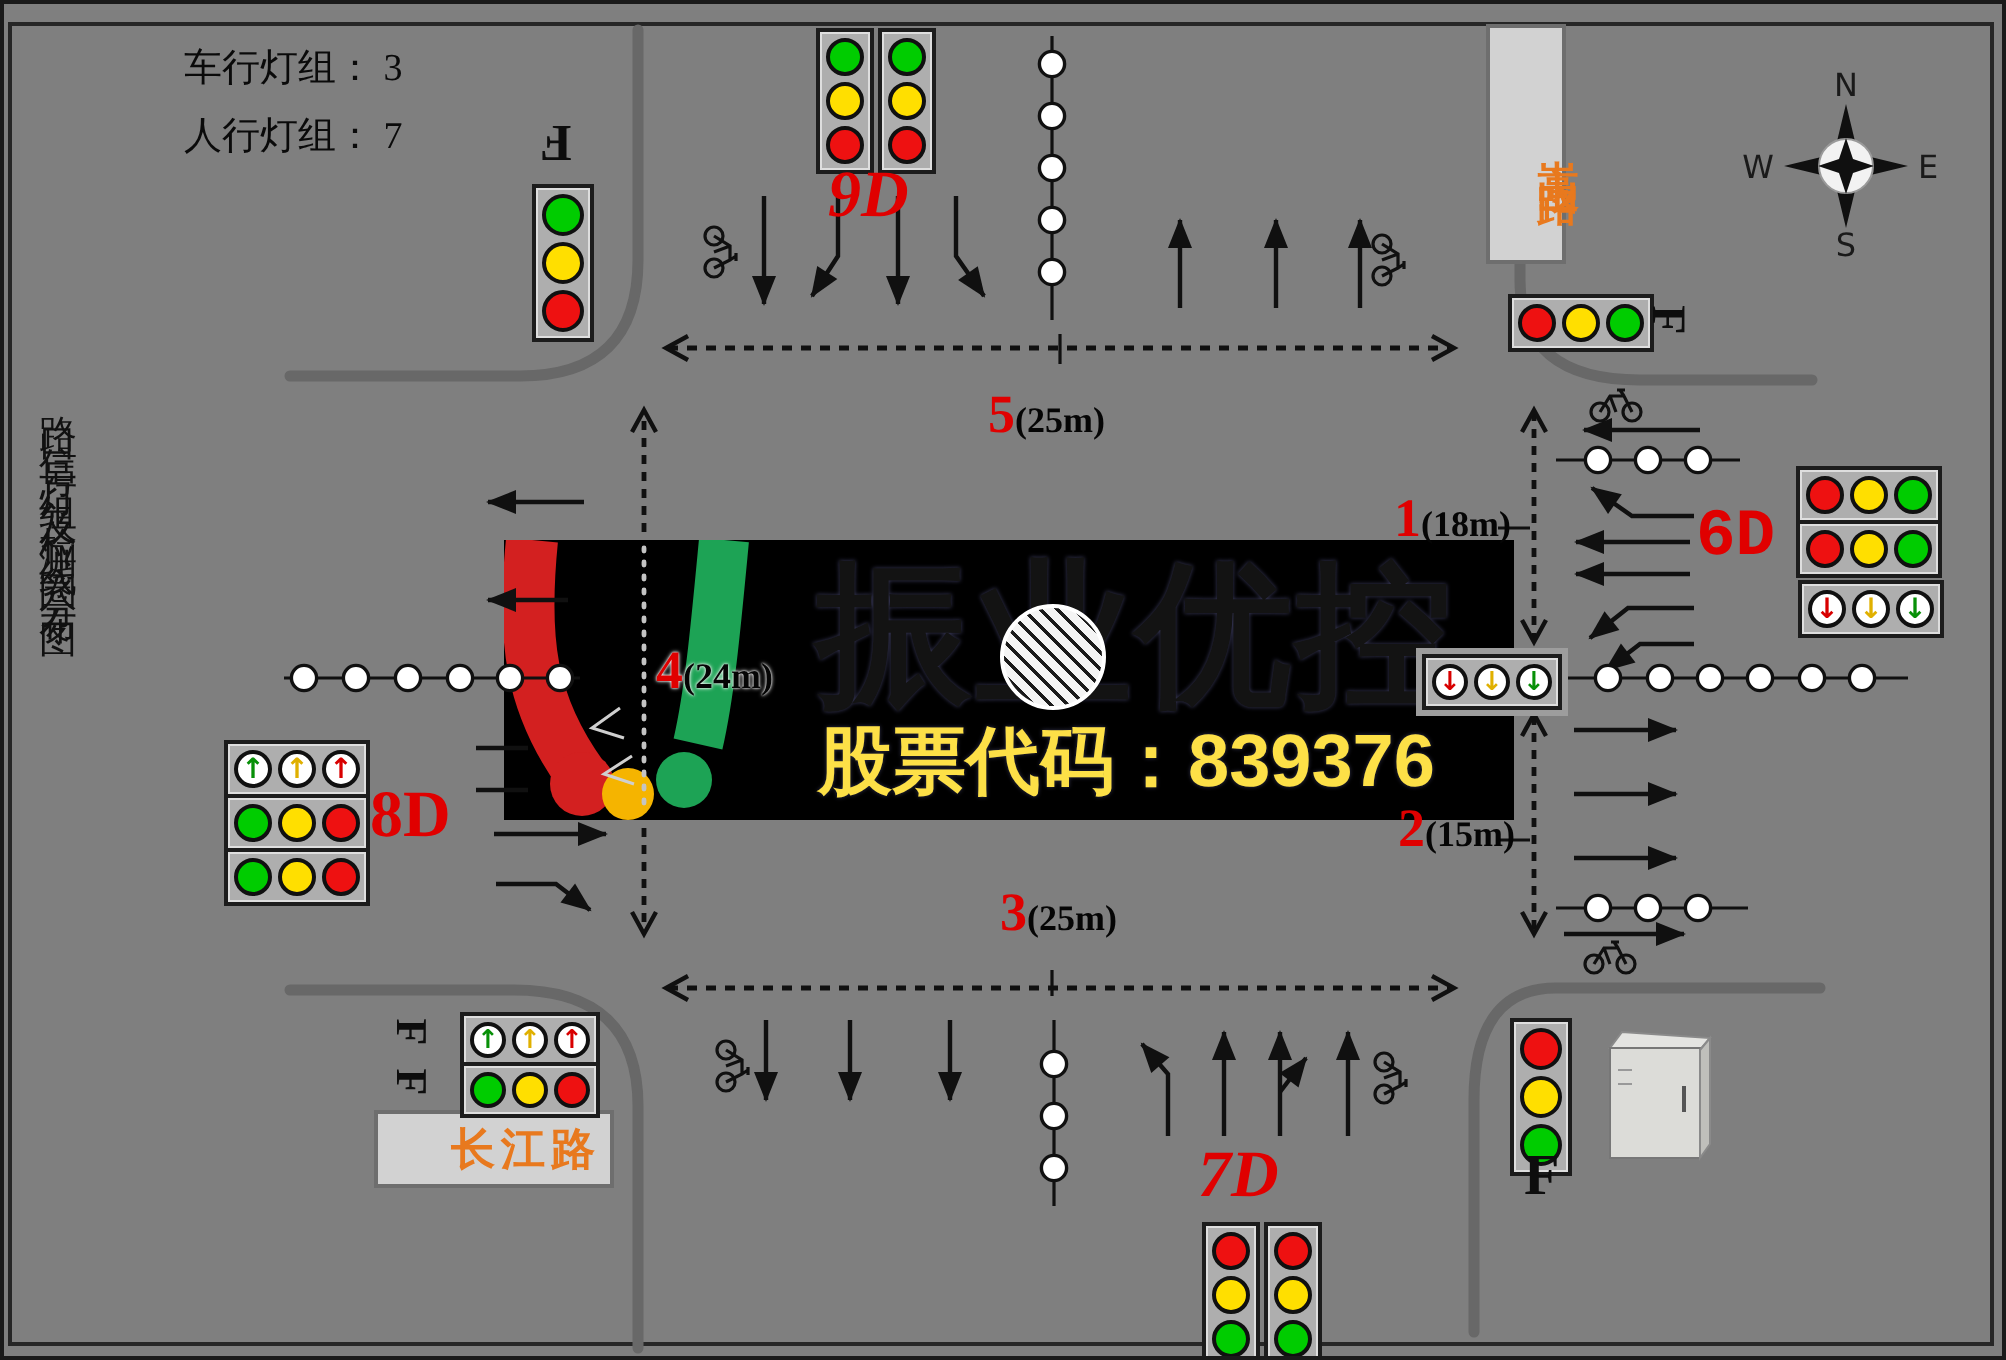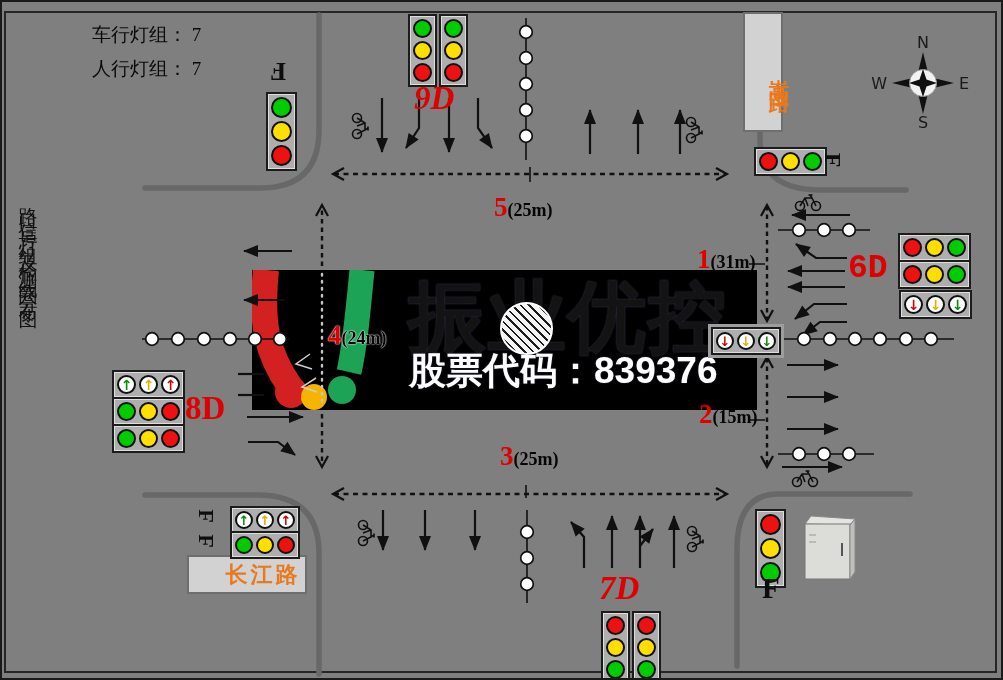--- a/index.html
+++ b/index.html
@@ -41,22 +41,22 @@
   .bulb.red{background:#ee1111;} .bulb.yellow{background:#ffdf00;} .bulb.green{background:#0c0;}
   .bulb.arrow{background:#fff;}
   .c-red{color:#d80000;} .c-yellow{color:#e0b000;} .c-green{color:#089008;}
   .midpanel{box-shadow:0 0 0 3px #9d9d9d, inset 0 0 0 1px #dedede;}
 
   
   .wbox{left:250px;top:268px;width:505px;height:140px;background:#000;z-index:2;overflow:hidden;}
   .wbrand{position:absolute;left:156px;top:-4px;font-size:78px;font-weight:bold;letter-spacing:2px;
           color:#131313;font-family:"Liberation Sans",sans-serif;
           text-shadow:0 0 2px #3c3c5e;white-space:nowrap;}
-  .wstock{position:absolute;left:157px;top:76px;font-size:37px;font-weight:bold;
-          color:#ffffff;font-family:"Liberation Sans",sans-serif;
+  .wstock{position:absolute;left:157px;top:86px;font-size:37px;font-weight:bold;
+          color:#fde047;font-family:"Liberation Sans",sans-serif;
           text-shadow:0 0 2px #34344e;white-space:nowrap;}
   .hatch{position:absolute;left:248px;top:32px;width:53px;height:53px;border-radius:50%;
          background:repeating-linear-gradient(45deg,#f4f4f4 0 4px,#1a1a1a 4px 6px);
          border:2px solid #fff;box-sizing:border-box;}
   svg text{font-family:"DejaVu Sans",sans-serif;}
 </style>
 </head>
 <body>
 
 <div class="stage">
@@ -230,21 +230,21 @@
     <g>
       <polygon points="803,522 809,514 853,517 848,523" fill="#e4e4e1" stroke="#8a8a8a"></polygon>
       <rect x="803" y="522" width="45" height="55" fill="#dcdcd8" stroke="#777"></rect>
       <polygon points="848,523 853,517 853,570 848,577" fill="#bfbfbb" stroke="#8a8a8a"></polygon>
       <line x1="840" y1="541" x2="840" y2="554" stroke="#555" stroke-width="2"></line>
       <line x1="807" y1="533" x2="814" y2="533" stroke="#999"></line>
       <line x1="807" y1="540" x2="814" y2="540" stroke="#999"></line>
     </g>
   </svg>
 
-  <div class="abs hdr"><span>车行灯组： 7</span><br><span>人行灯组： 7</span></div>
+  <div class="abs hdr"><span>车行灯组： 3</span><br><span>人行灯组： 7</span></div>
 
   <div class="abs sidetitle">路口信号灯组及检测线圈分布图</div>
 
   <div class="abs roadsign vert" style="left:741px;top:10px;width:40px;height:120px;">嵩山路</div>
   <div class="abs roadsign" style="left:185px;top:553px;width:120px;height:39px;font-size:22px;letter-spacing:3px;">长江路</div>
 
   <div class="panel v sz20" style="left:264px;top:90px;">
       <span class="bulb green"></span>
       <span class="bulb yellow"></span>
       <span class="bulb red"></span>
@@ -353,19 +353,19 @@
   <div class="abs dim" style="left:498px;top:441px;">
     <span class="dnum">3</span>
       <span class="dlen">(25m)</span>
     </div>
   <div class="abs dim onblack" style="left:326px;top:320px;">
     <span class="dnum">4</span>
       <span class="dlen">(24m)</span>
     </div>
   <div class="abs dim" style="left:695px;top:244px;">
     <span class="dnum">1</span>
-      <span class="dlen">(31m)</span>
+      <span class="dlen">(18m)</span>
     </div>
   <div class="abs dim" style="left:697px;top:399px;">
     <span class="dnum">2</span>
       <span class="dlen">(15m)</span>
     </div>
 </div>
 
 </body></html>

